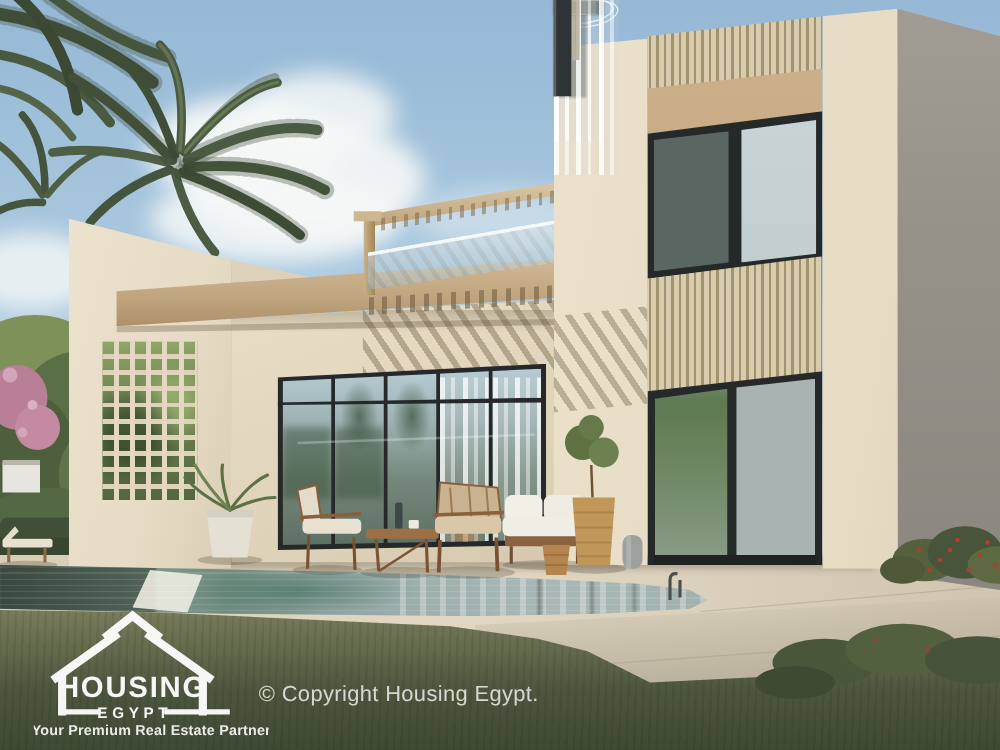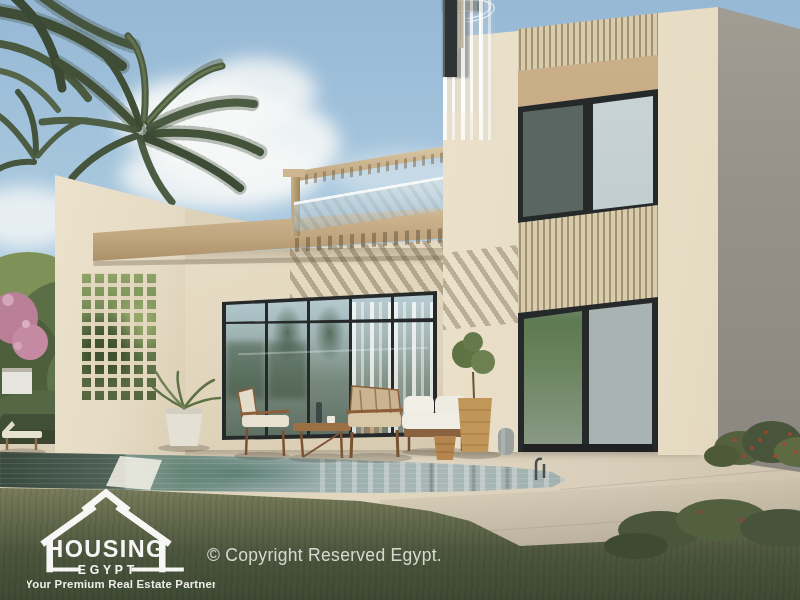--- a/index.html
+++ b/index.html
@@ -468,16 +468,16 @@
       <path d="M 144,55 L 144,92" stroke-width="7"></path>
       <path d="M 21,89 L 57,89" stroke-width="4.5"></path>
       <path d="M 111,89 L 167,89" stroke-width="4.5"></path>
     </g>
     <text x="84" y="76" text-anchor="middle" fill="#ffffff" font-family="Liberation Sans, sans-serif" font-size="25" font-weight="600" letter-spacing="1.5">HOUSING</text>
     <text x="86" y="94" text-anchor="middle" fill="#ffffff" font-family="Liberation Sans, sans-serif" font-size="13" font-weight="600" letter-spacing="4">EGYPT</text>
     <text x="100" y="109" text-anchor="middle" fill="#f4f4f1" font-family="Liberation Sans, sans-serif" font-size="12.2" font-weight="600" letter-spacing="0.2">Your Premium Real Estate Partner</text>
   </svg>
 
   <div class="abs wm-copy">
-    <div>© Copyright Reserved Egypt.</div>
+    <div>© Copyright Housing Egypt.</div>
   </div>
 
 </div>
 
 </body></html>

